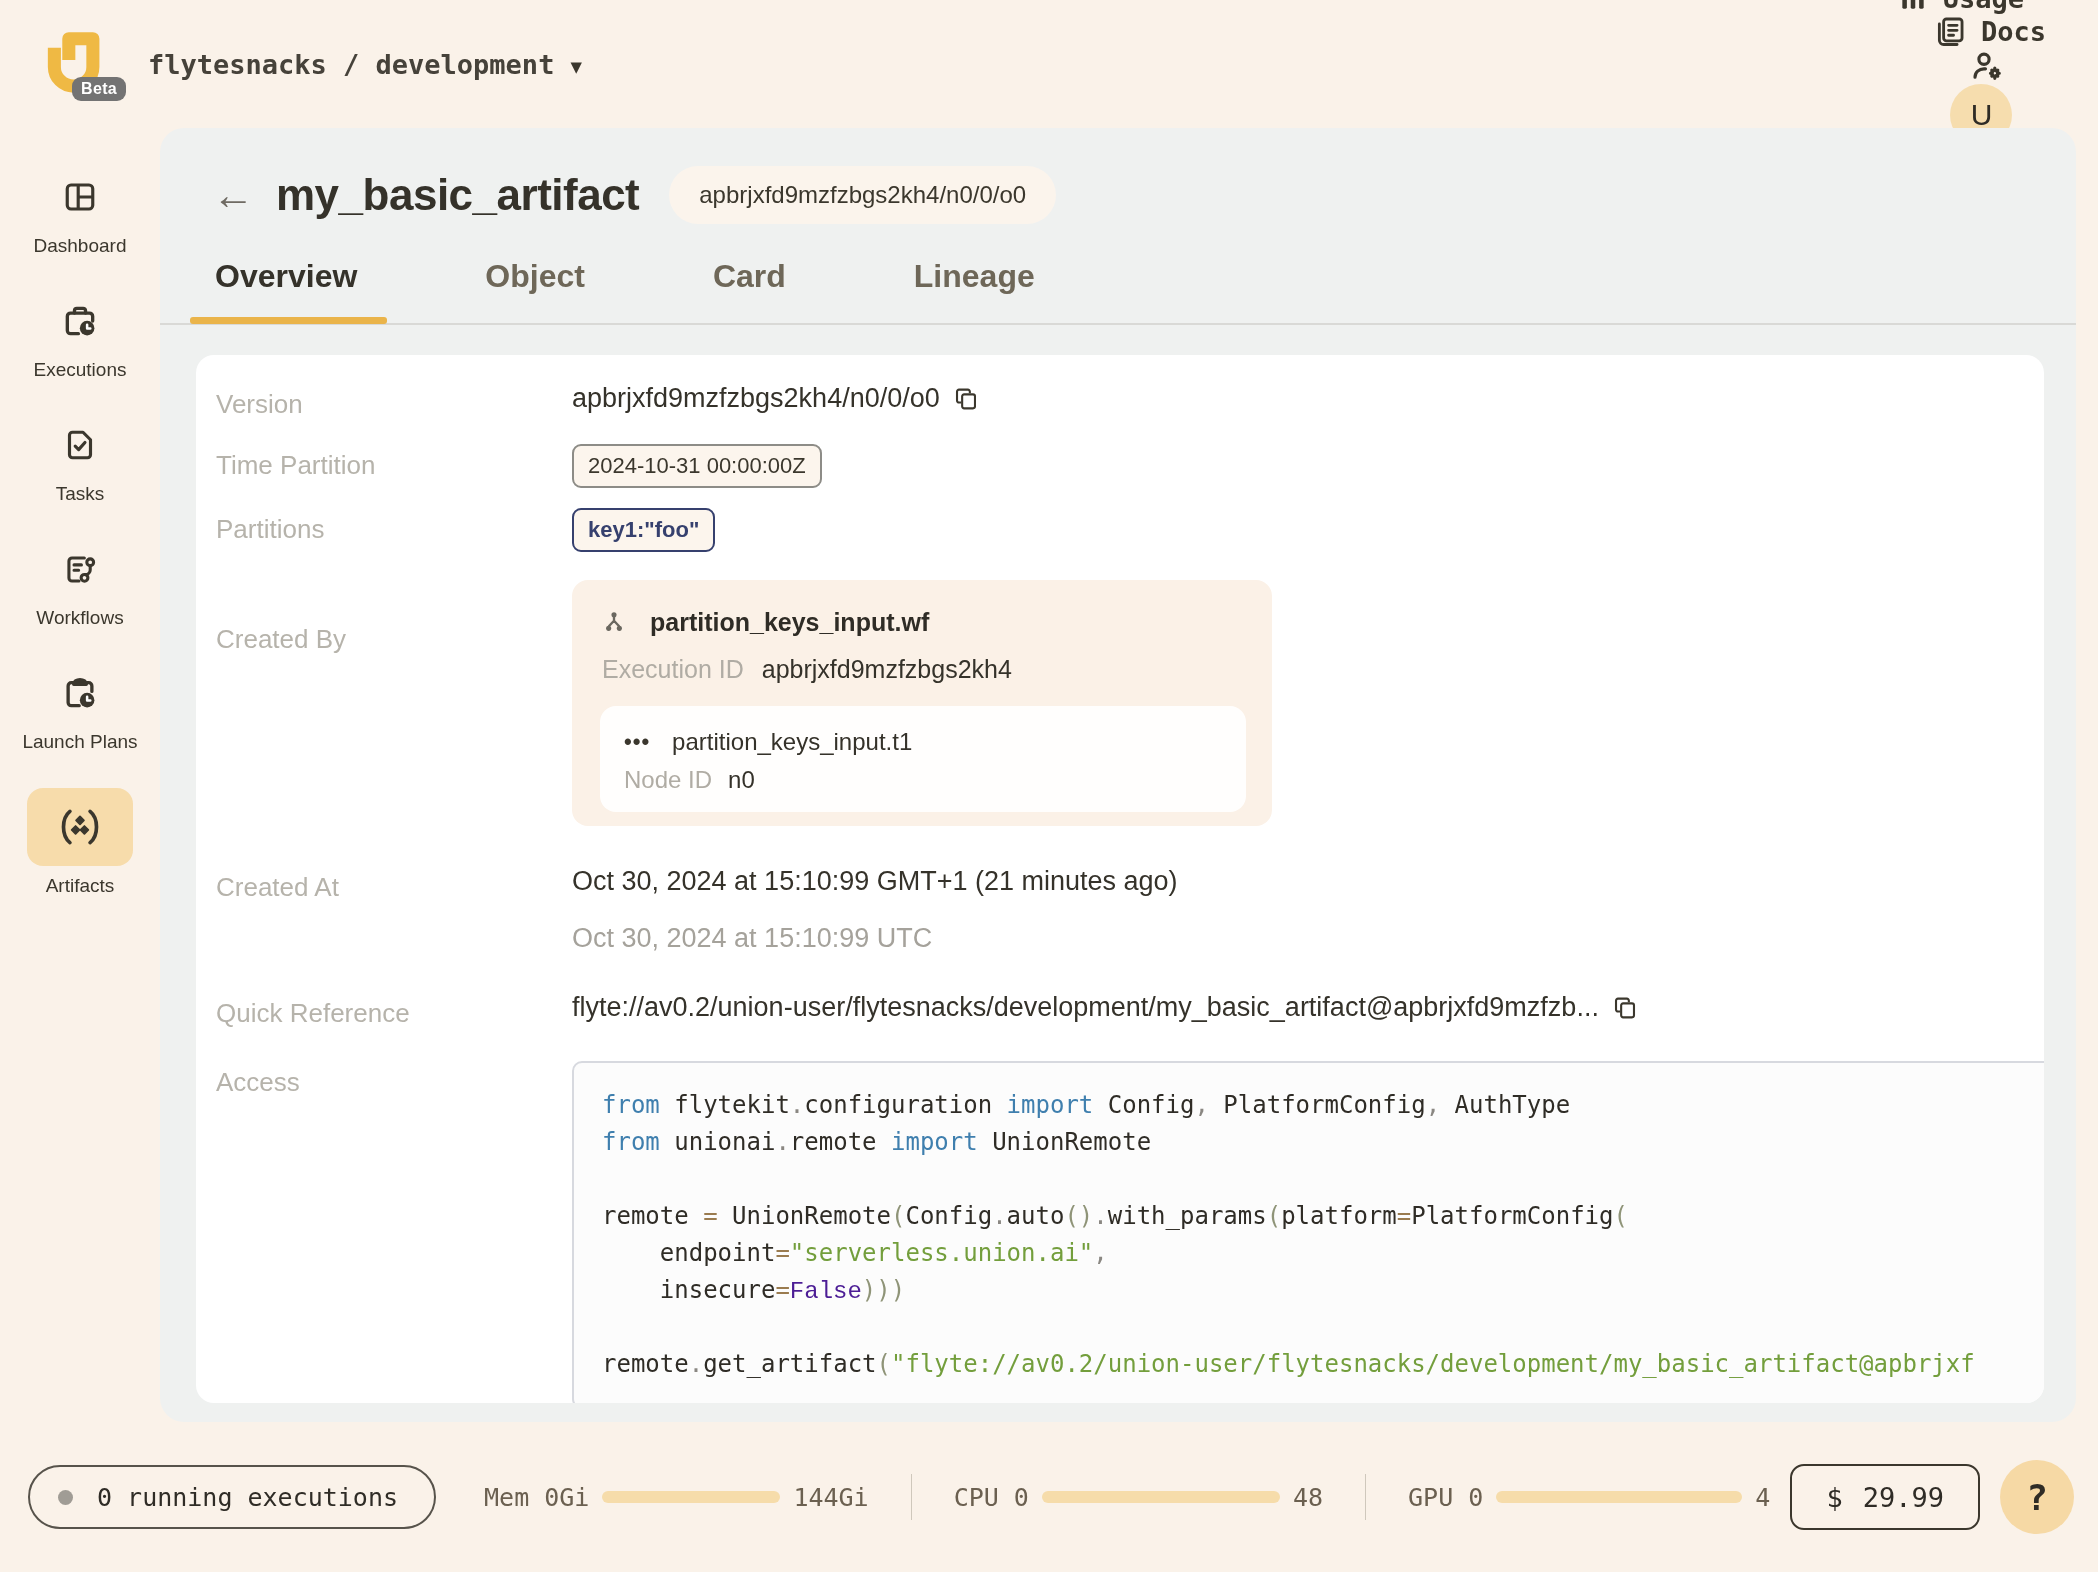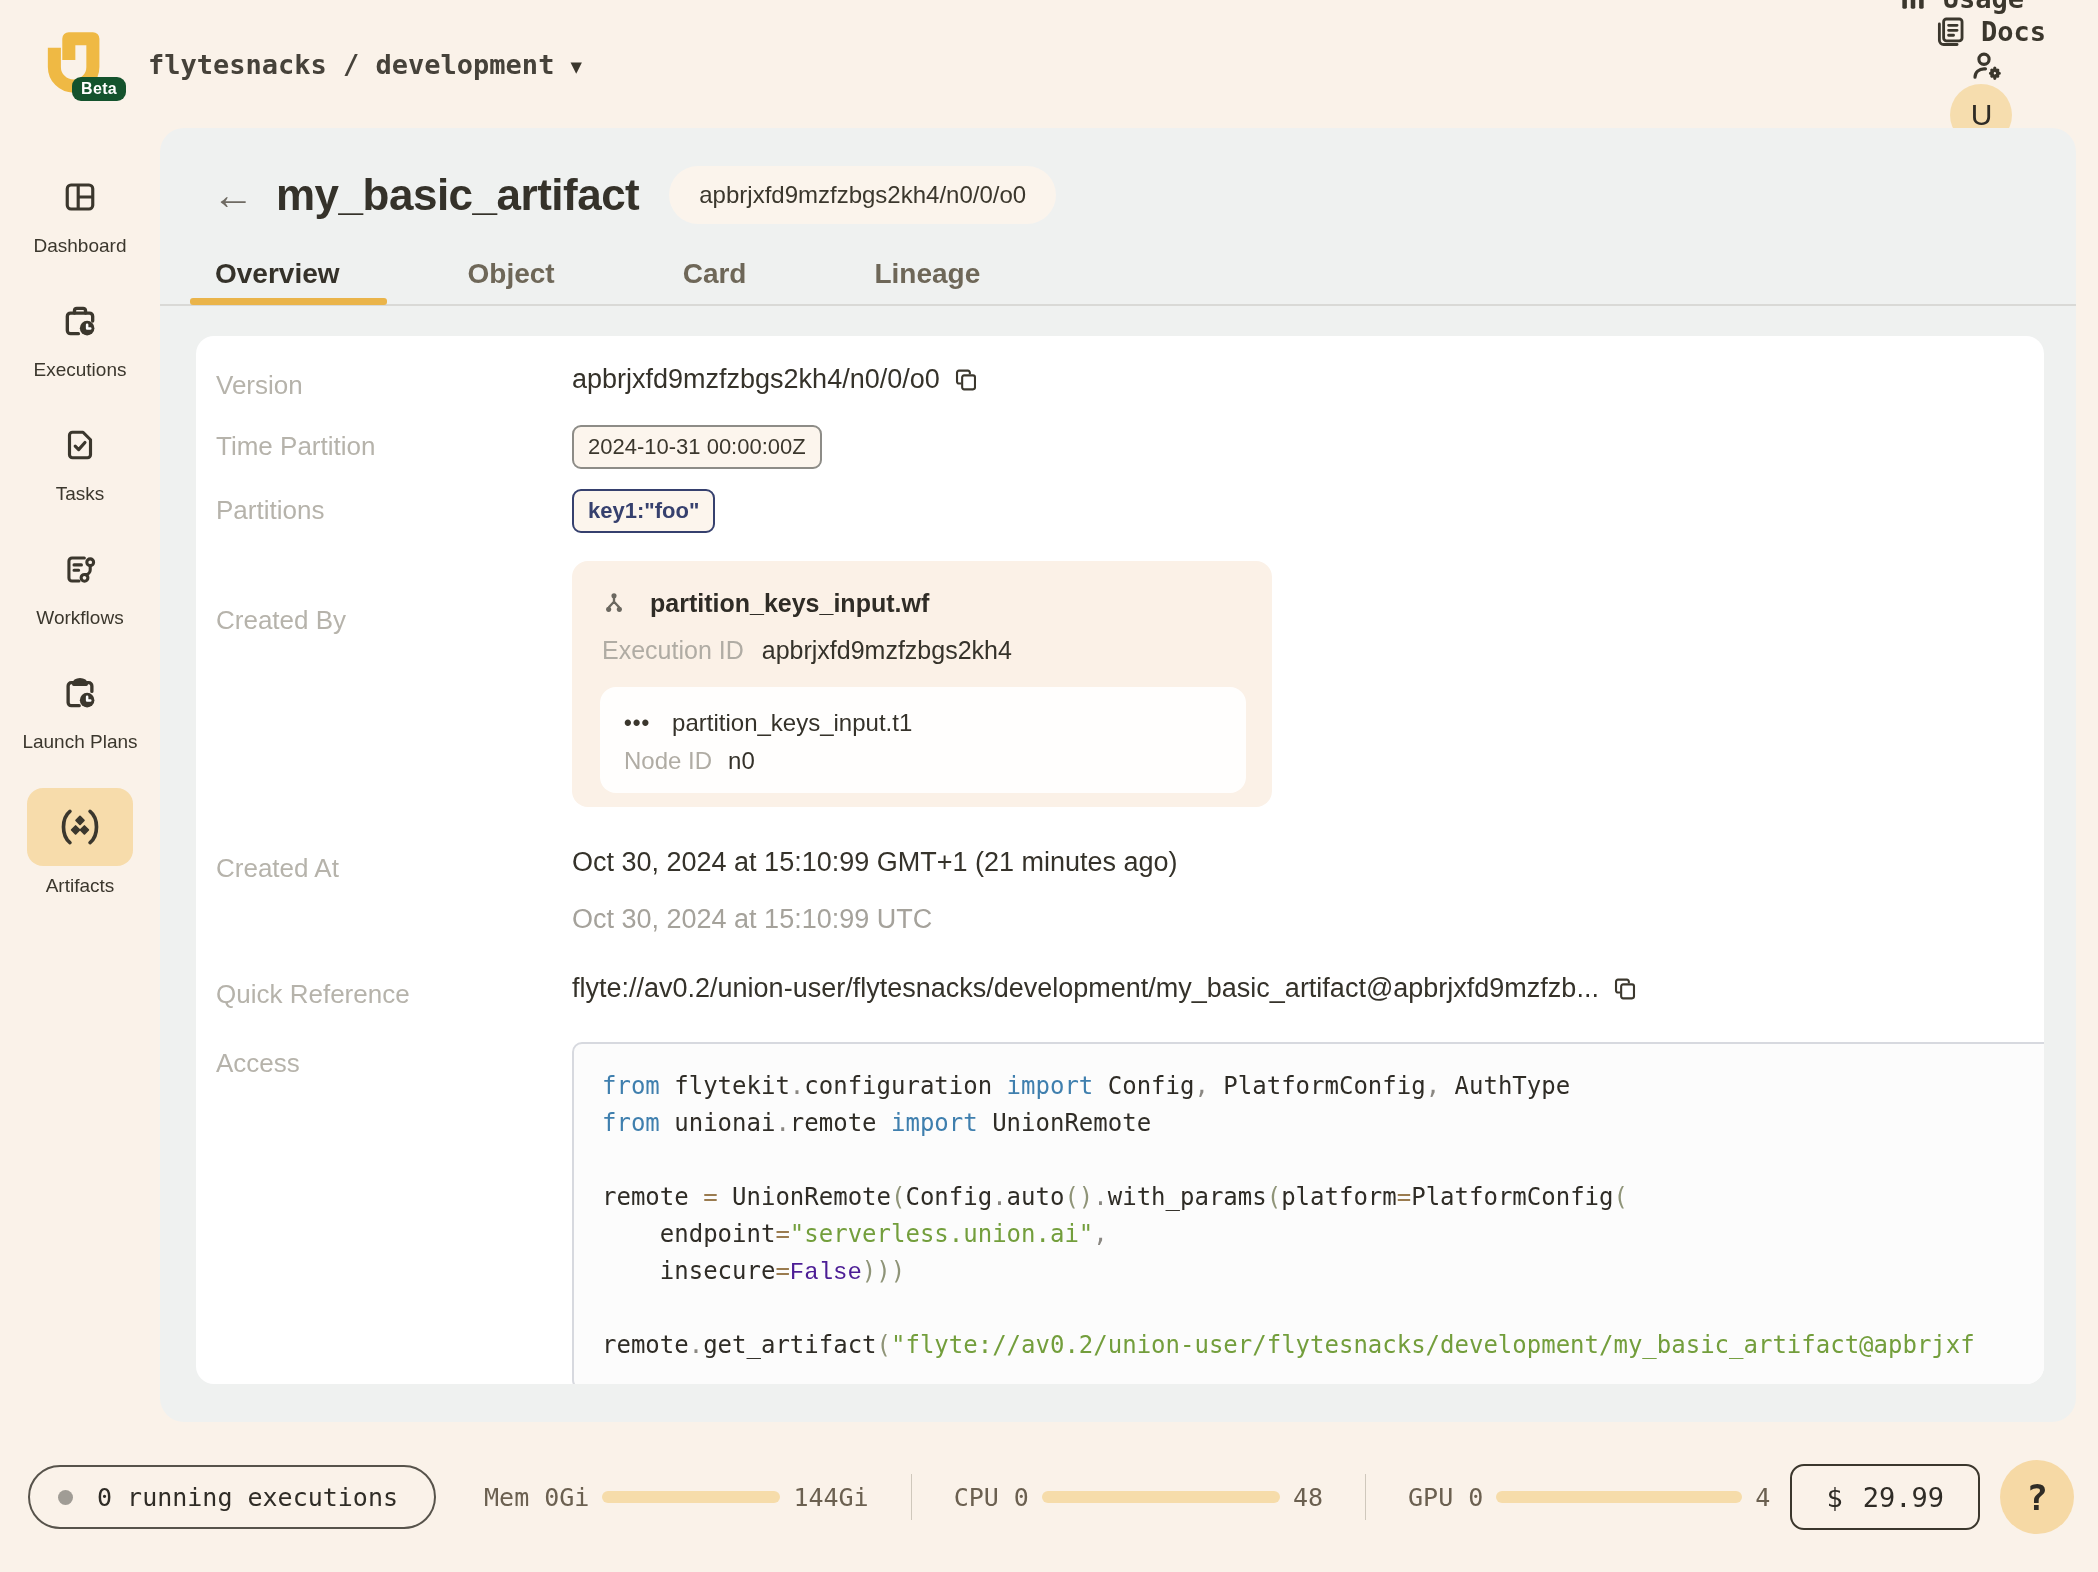--- a/index.html
+++ b/index.html
@@ -13,21 +13,21 @@
   }
 
   
   .topbar {
     position:absolute; left:0; top:0; width:2098px; height:128px;
     display:flex; align-items:center; padding:0 52px 0 42px;
   }
   .logo-wrap { position:relative; width:72px; height:78px; flex:none; cursor:pointer; }
   .beta-badge {
     position:absolute; right:-12px; bottom:2px;
-    background:#14532d; color:#fff; font-size:16px; font-weight:bold;
+    background:#737373; color:#fff; font-size:16px; font-weight:bold;
     padding:3px 9px; border-radius:9px; letter-spacing:.3px;
   }
   .breadcrumb {
     margin-left:34px; display:flex; align-items:center; gap:16px;
     font-family:"DejaVu Sans Mono", monospace; font-weight:bold;
     font-size:27px; color:#46423a; cursor:pointer;
   }
   .crumb-caret { font-size:19px; color:#3b372d; margin-top:4px; }
   .topbar-right { margin-left:auto; display:flex; align-items:center;flex-direction:column; }
   .top-link { display:flex; align-items:center; gap:14px; cursor:pointer;
@@ -56,21 +56,21 @@
     background:#eff1f0; border-radius:24px; overflow:hidden;
   }
   .panel-header { display:flex; align-items:center; margin:38px 0 0 52px; }
   .back-arrow { font-size:42px; color:#6f6b63; cursor:pointer; line-height:1; margin-right:22px; }
   .page-title { font-size:44px; font-weight:600; letter-spacing:-0.5px; color:#35322a; }
   .version-badge {
     margin-left:30px; background:#fbf4ec; border-radius:32px; padding:15px 30px;
     font-size:24px; color:#3b372d;
   }
   .tabs { display:flex; margin:34px 0 0 55px; gap:0; position:relative; }
-  .tab { font-size:28px; font-weight:600; color:#6e6758; cursor:pointer; margin-right:128px; padding-bottom:14px; }
+  .tab { font-size:32px; font-weight:600; color:#6e6758; cursor:pointer; margin-right:128px; padding-bottom:28px; }
   .tab.active { color:#35322a; }
   .tab-underline-track { position:relative; height:2px; background:#d9d9d6; }
   .tab-indicator { position:absolute; left:30px; top:-6px; width:197px; height:7px; background:#eab44a; border-radius:3px; }
 
   
   .card {
     margin:30px 32px 0 36px; height:1048px; background:#ffffff; border-radius:18px;
     padding:28px 0 0 20px; overflow:hidden;
   }
   .row { display:flex; align-items:flex-start; }

